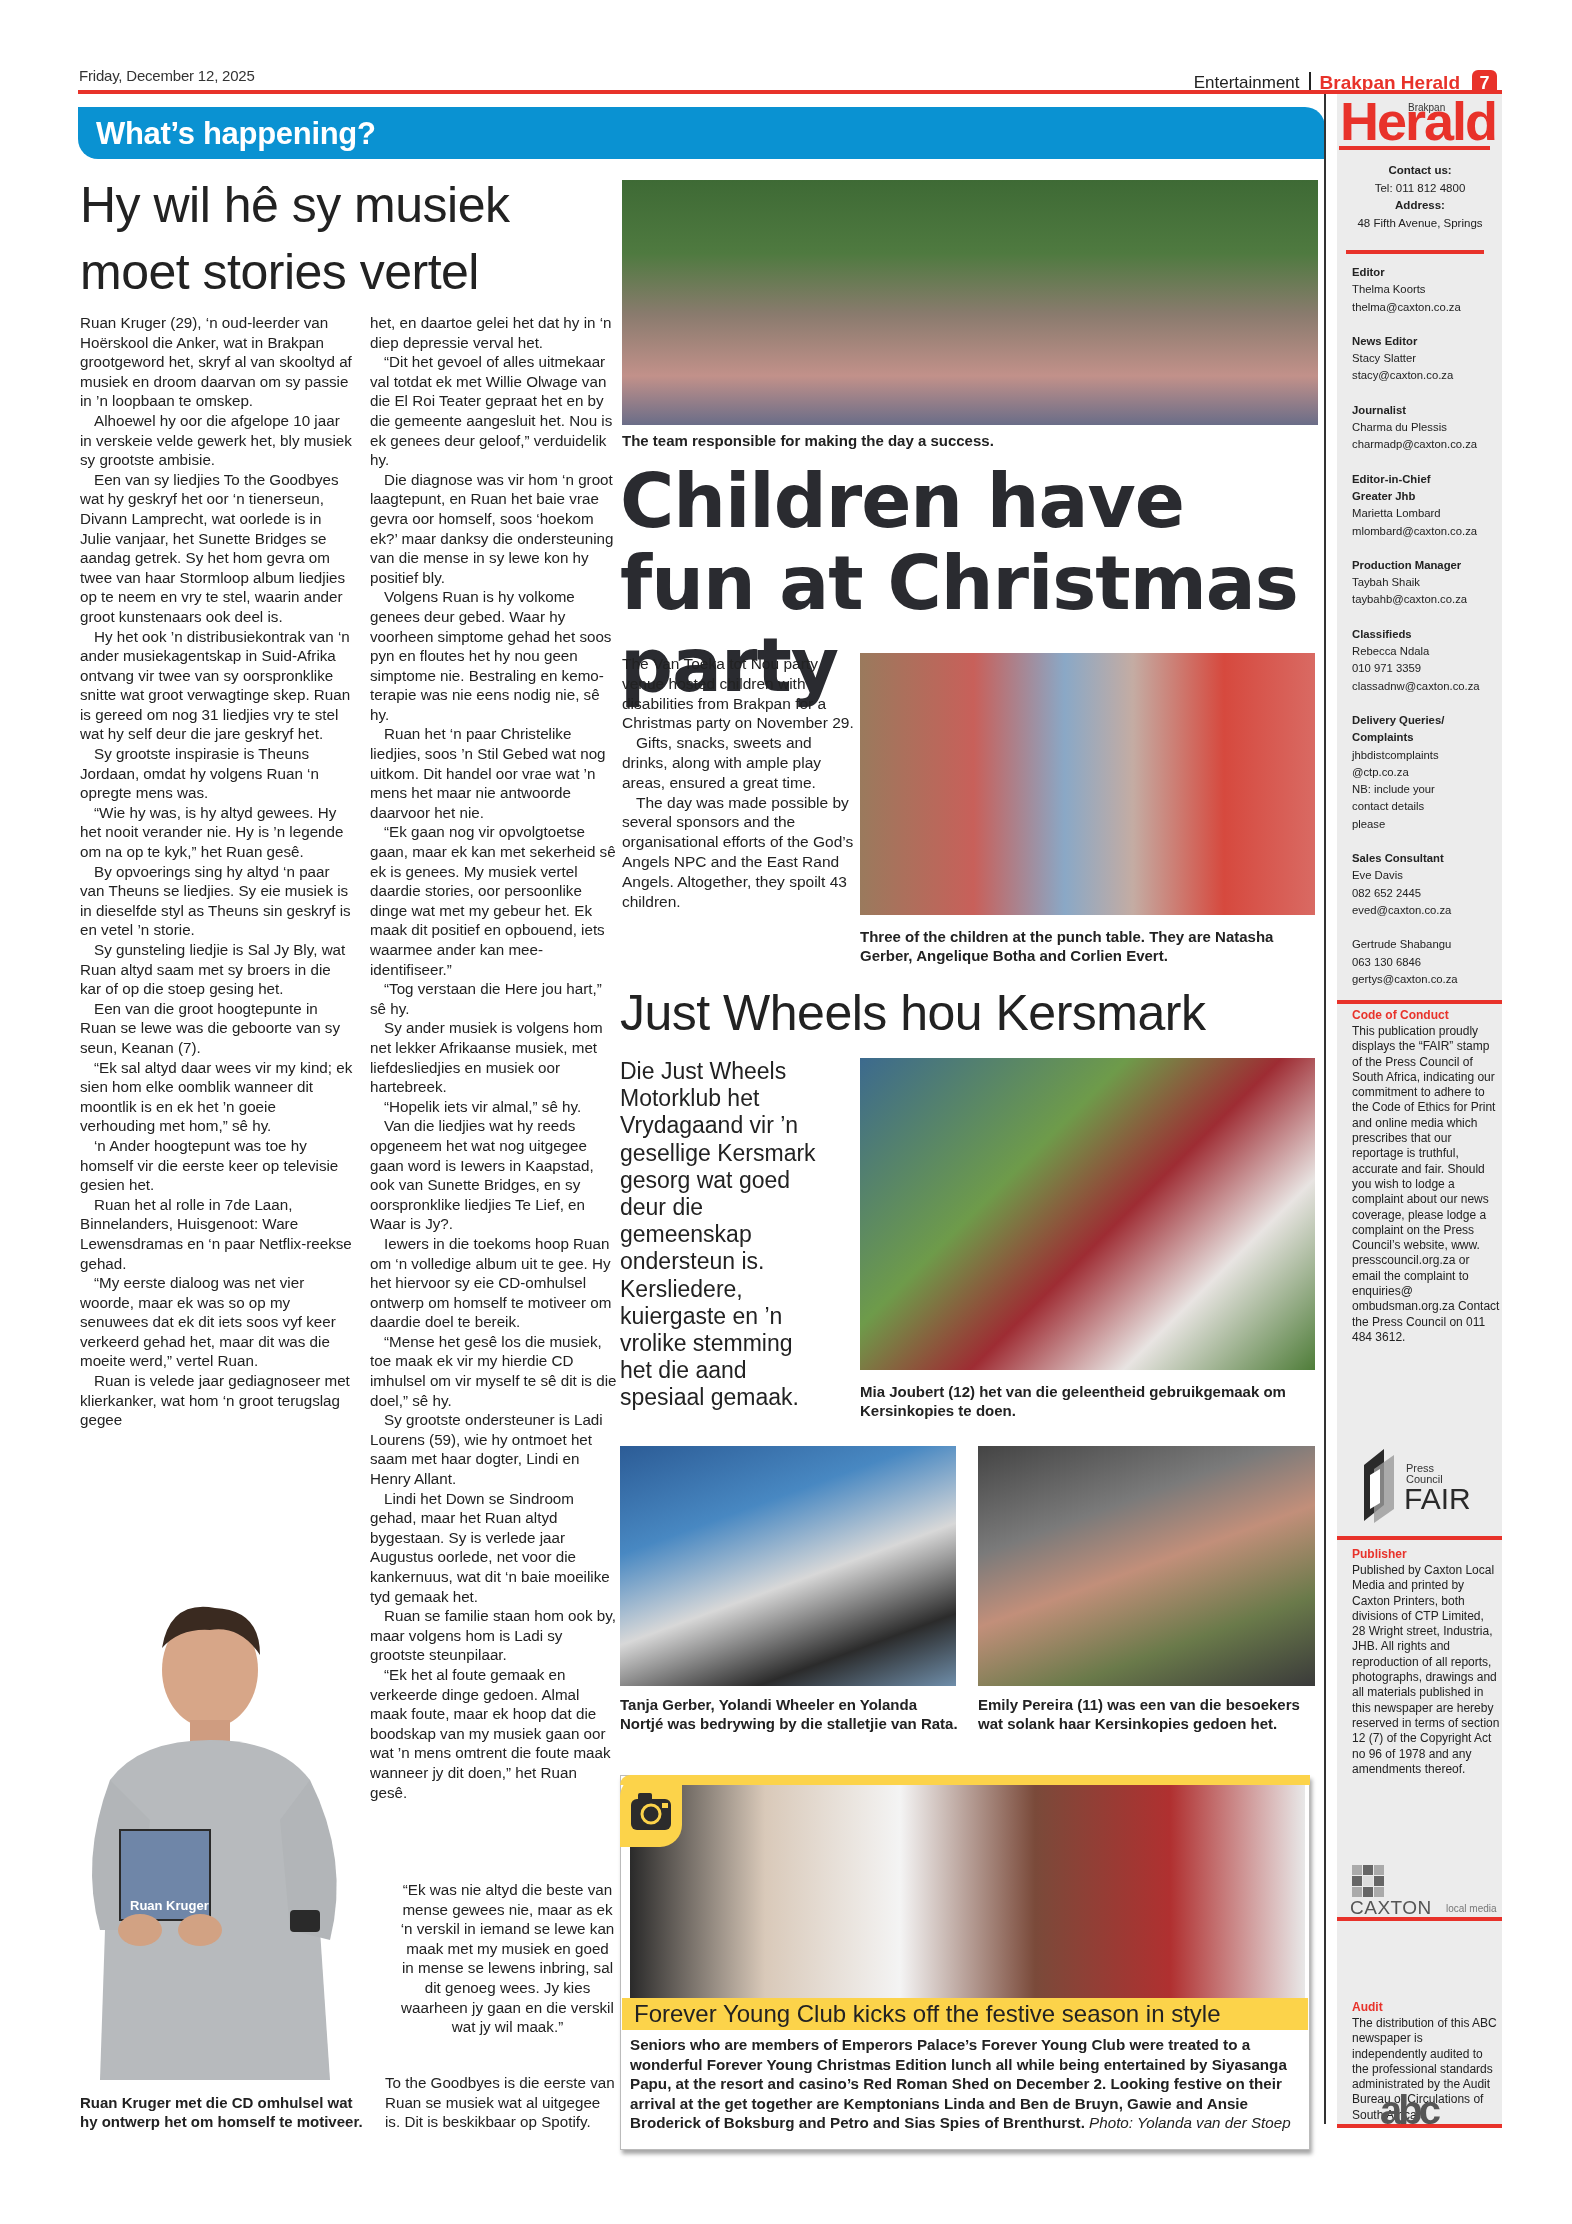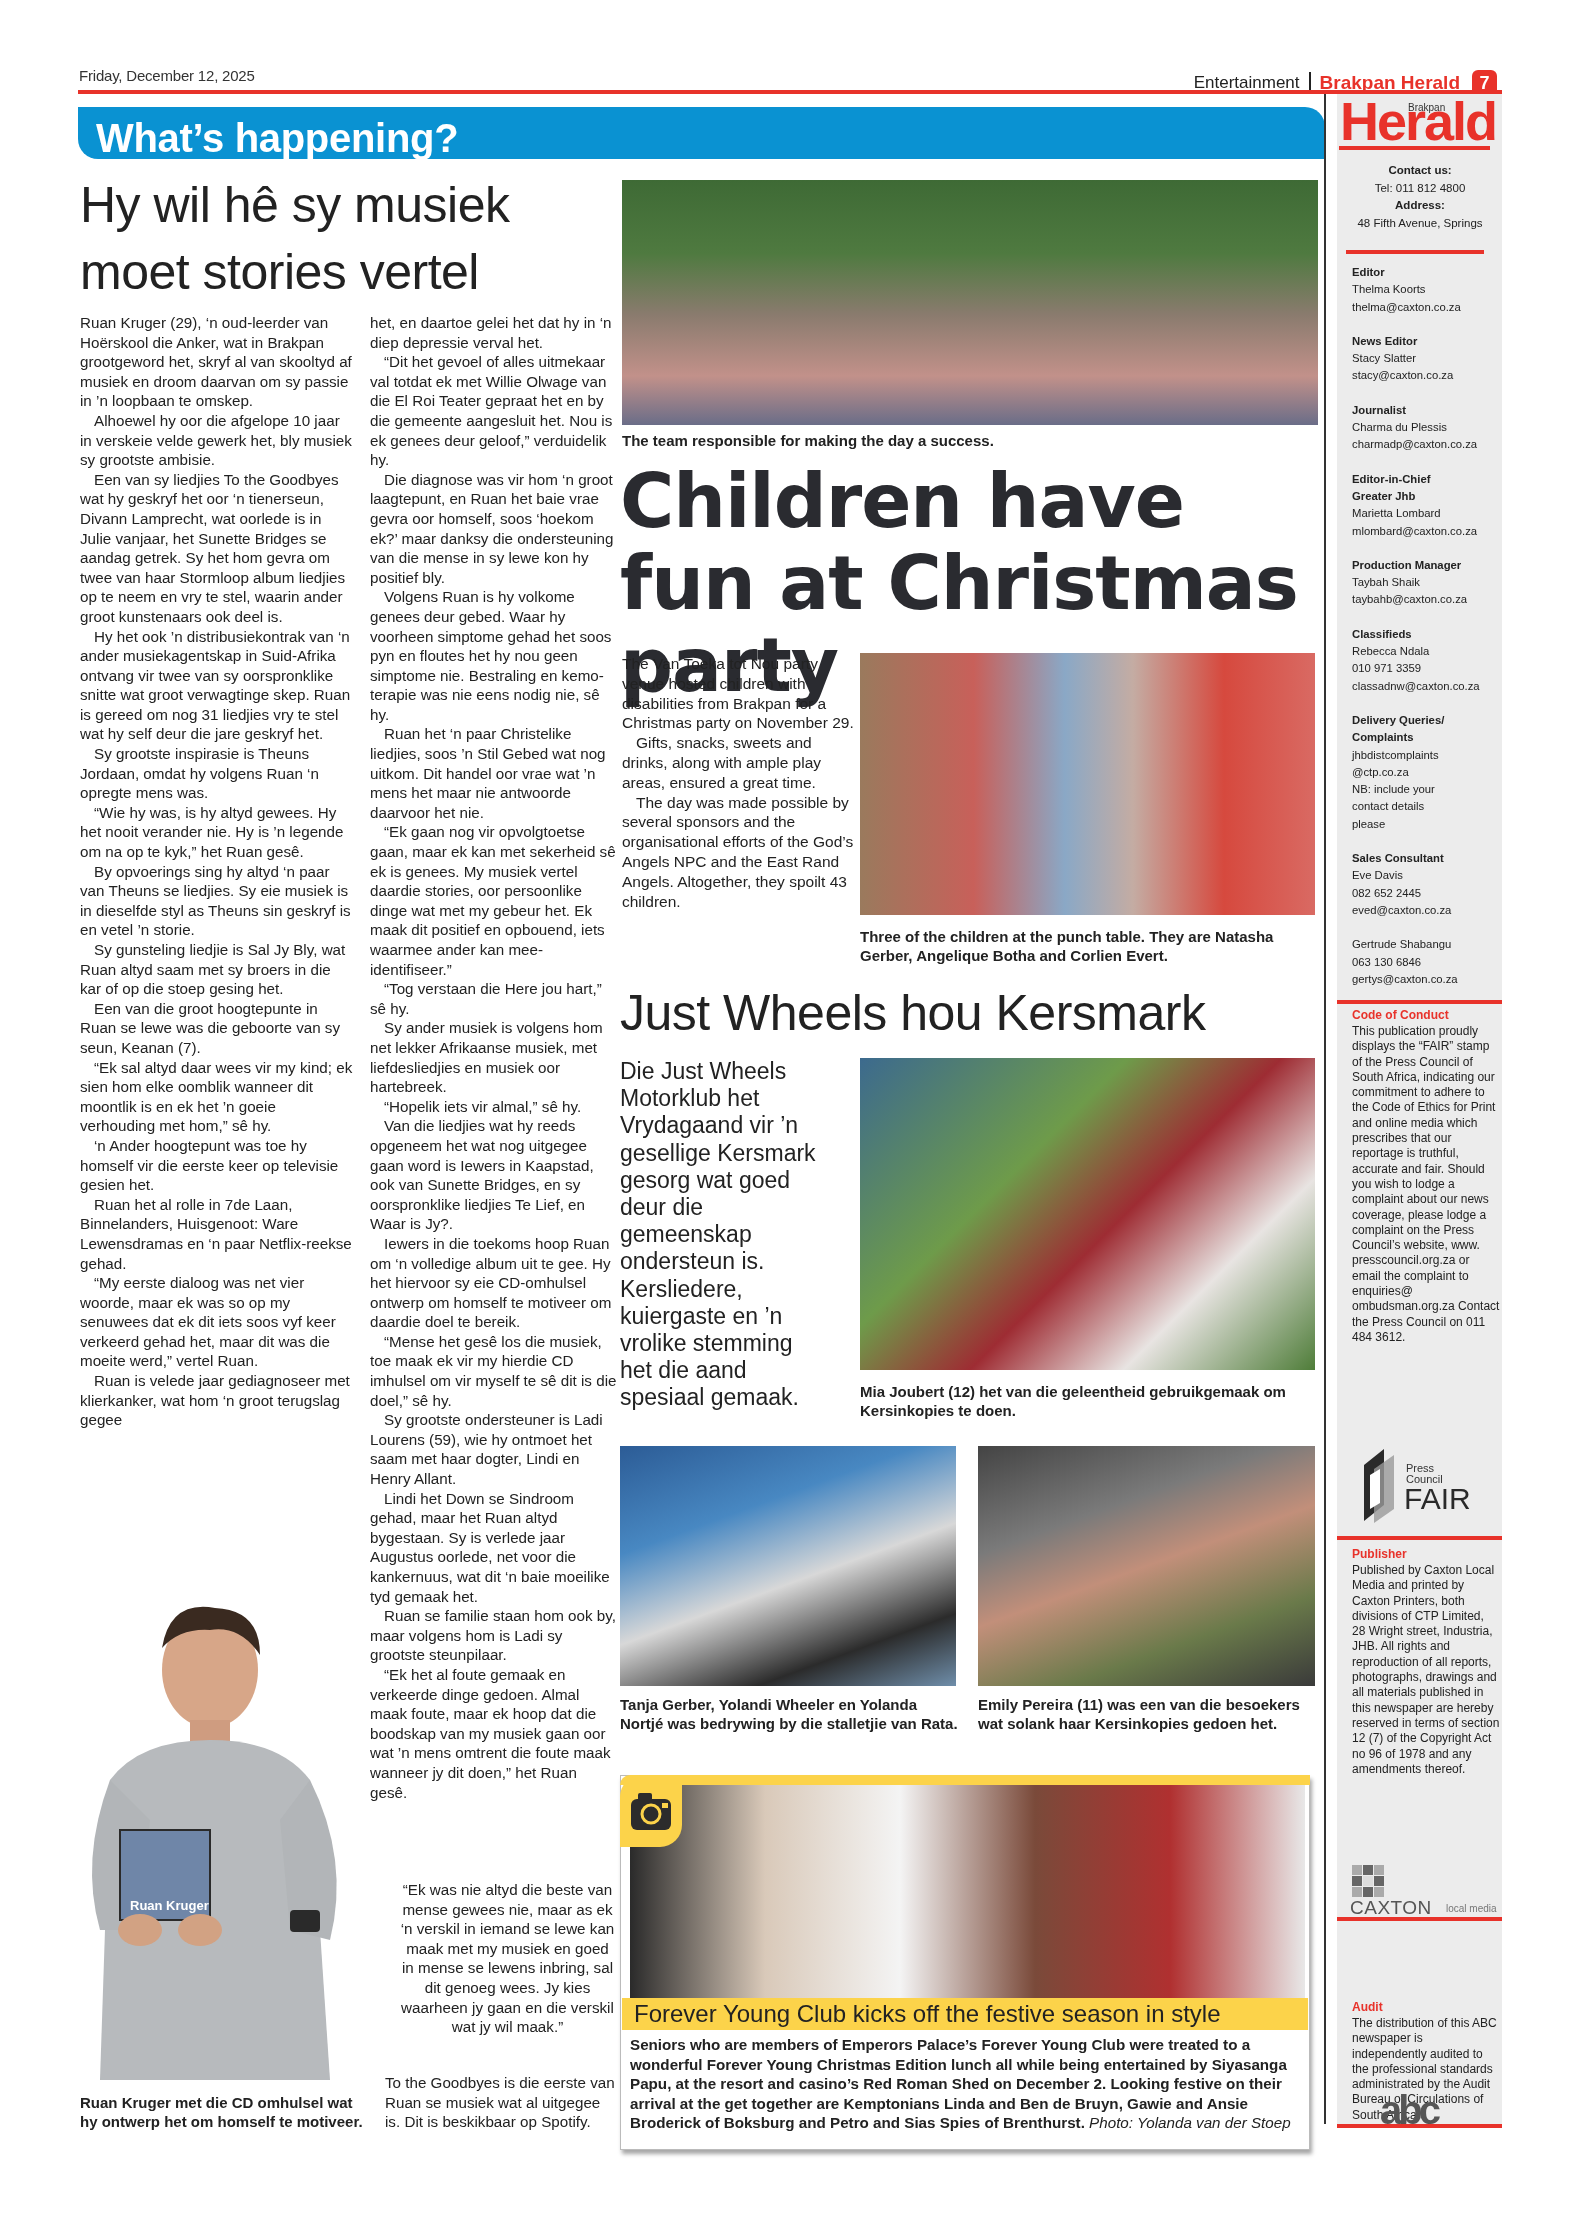--- a/index.html
+++ b/index.html
@@ -12,21 +12,21 @@
   .hdr-date { left: 79px; top: 67px; font-size: 15px; color: #333; font-family: "Liberation Sans", sans-serif; letter-spacing: -0.2px; }
   .hdr-right { right: 75px; top: 70px; display: flex; align-items: center; gap: 6px; }
   .hdr-section { font-size: 17px; color: #222; }
   .hdr-sep { width: 2px; height: 22px; background: #222; margin: 0 3px; }
   .hdr-brand { font-size: 19px; font-weight: bold; color: #e8322a; }
   .hdr-page { background: #e8322a; color: #fff; font-weight: bold; font-size: 18px; width: 25px; height: 26px; border-radius: 6px 6px 6px 0; text-align: center; line-height: 26px; margin-left: 6px; }
   .hdr-rule { left: 78px; top: 90px; width: 1424px; height: 4px; background: #e8322a; }
 
   
   .banner { left: 78px; top: 107px; width: 1247px; height: 52px; background: #0a92d2; border-radius: 0 20px 0 20px; }
-  .banner span { position: absolute; left: 18px; top: 9px; color: #fff; font-weight: bold; font-size: 40px; letter-spacing: -0.3px; text-align: right; }
+  .banner span { position: absolute; left: 18px; top: 9px; color: #fff; font-weight: bold; font-size: 31px; letter-spacing: -0.3px; text-align: right; }
 
   
   .col-divider { left: 1324px; top: 94px; width: 2px; height: 2030px; background: #333; }
 
   
   .headline1 { left: 80px; top: 172px; width: 540px; font-size: 50px; line-height: 67px; color: #222; font-weight: normal; letter-spacing: -0.5px; }
   .bodycol { font-size: 15.2px; line-height: 19.6px; color: #222; }
   .bodycol p { text-indent: 14px; }
   .bodycol p.first { text-indent: 0; }
   .col1 { left: 80px; top: 313px; width: 275px; }

